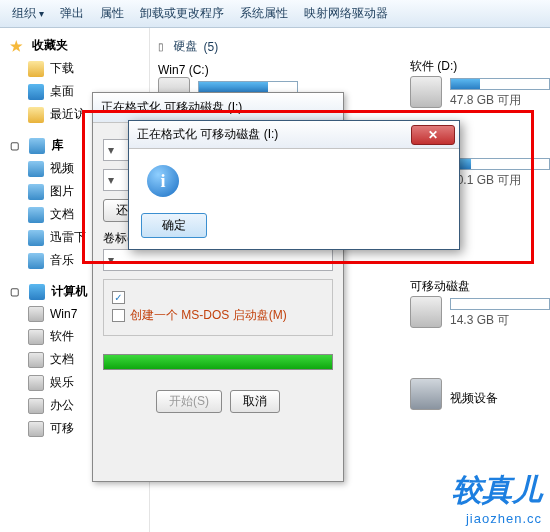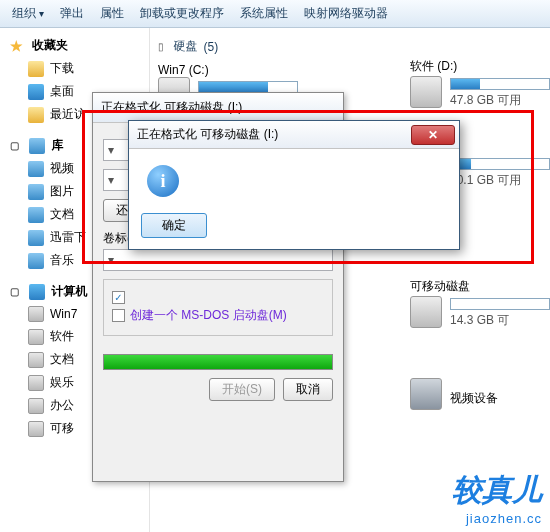--- a/index.html
+++ b/index.html
@@ -35,21 +35,21 @@
 .fmt-sec{margin-top:8px}
 .combo{height:22px;border:1px solid #abadb3;background:#fff;display:flex;align-items:center;justify-content:space-between;padding:0 4px;margin-top:2px}
 .combo::after{content:"▾";color:#555}
 .btn{display:inline-block;border:1px solid #8a8a8a;background:linear-gradient(#fff,#e4e4e4);padding:2px 12px;border-radius:3px;cursor:default}
 .fieldset{border:1px solid #c4c4c4;padding:8px;margin-top:8px}
 .fieldset legend{padding:0 4px}
 .chk{display:flex;align-items:center;gap:5px;margin:3px 0}
 .chkbox{width:13px;height:13px;border:1px solid #8a8a8a;background:#fff;display:flex;align-items:center;justify-content:center;font-size:10px;color:#2b7fc4}
 .prog{height:16px;border:1px solid #8a8a8a;background:#fff;margin-top:18px}
 .prog-fill{height:100%;background:linear-gradient(#3bd83b,#0fa80f)}
-.fmt-foot{display:flex;gap:8px;justify-content:flex-end;margin-top:8px}
+.fmt-foot{display:flex;gap:8px;justify-content:center;margin-top:20px}
 
 .redbox{position:absolute;left:82px;top:110px;width:452px;height:154px;border:3px solid #e00;z-index:5;pointer-events:none}
 
 .msgbox{position:absolute;left:128px;top:120px;width:332px;height:130px;border:1px solid #395a7a;box-shadow:3px 3px 10px rgba(0,0,0,.4);z-index:6;background:#fff}
 .msg-title{height:28px;background:linear-gradient(#fefefe,#e8eef6);display:flex;align-items:center;justify-content:space-between;padding:0 0 0 8px;border-bottom:1px solid #c4c4c4}
 .close-btn{width:44px;height:20px;background:linear-gradient(#e07a7a,#c23030);border:1px solid #8a2020;border-radius:3px;margin-right:4px;display:flex;align-items:center;justify-content:center;color:#fff;font-weight:bold}
 .msg-body{display:flex;align-items:center;gap:14px;padding:16px 18px}
 .info-ico{width:32px;height:32px;border-radius:50%;background:radial-gradient(circle at 35% 30%,#8fcfff,#1a6fc4);display:flex;align-items:center;justify-content:center;color:#fff;font-weight:bold;font-size:18px;font-family:Georgia}
 .msg-foot{display:flex;justify-content:flex-start;padding:0 12px 10px}
 .ok-btn{border:1px solid #3b8fd0;background:linear-gradient(#eaf4fd,#c8e2f7);padding:3px 20px;border-radius:3px}
@@ -225,21 +225,21 @@
       </div>
     <div class="fmt-sec"><span class="btn">还原设备的默认值(D)</span></div>
     <div class="fmt-sec">
       <div>卷标(L)</div>
       <div class="combo" style="background:#fff"></div>
     </div>
     <fieldset class="fieldset">
       <div class="chk">
           <span class="chkbox">✓</span>
         </div>
-      <div class="chk" style="color:#6d28d9">
+      <div class="chk" style="color:#c2410c">
           <span class="chkbox"></span>
           <span>创建一个 MS-DOS 启动盘(M)</span>
         </div>
     </fieldset>
     <div class="prog">
         <div class="prog-fill" style="width:100%"></div>
       </div>
     <div class="fmt-foot">
       <span class="btn" style="color:#999">开始(S)</span>
       <span class="btn">取消</span>

